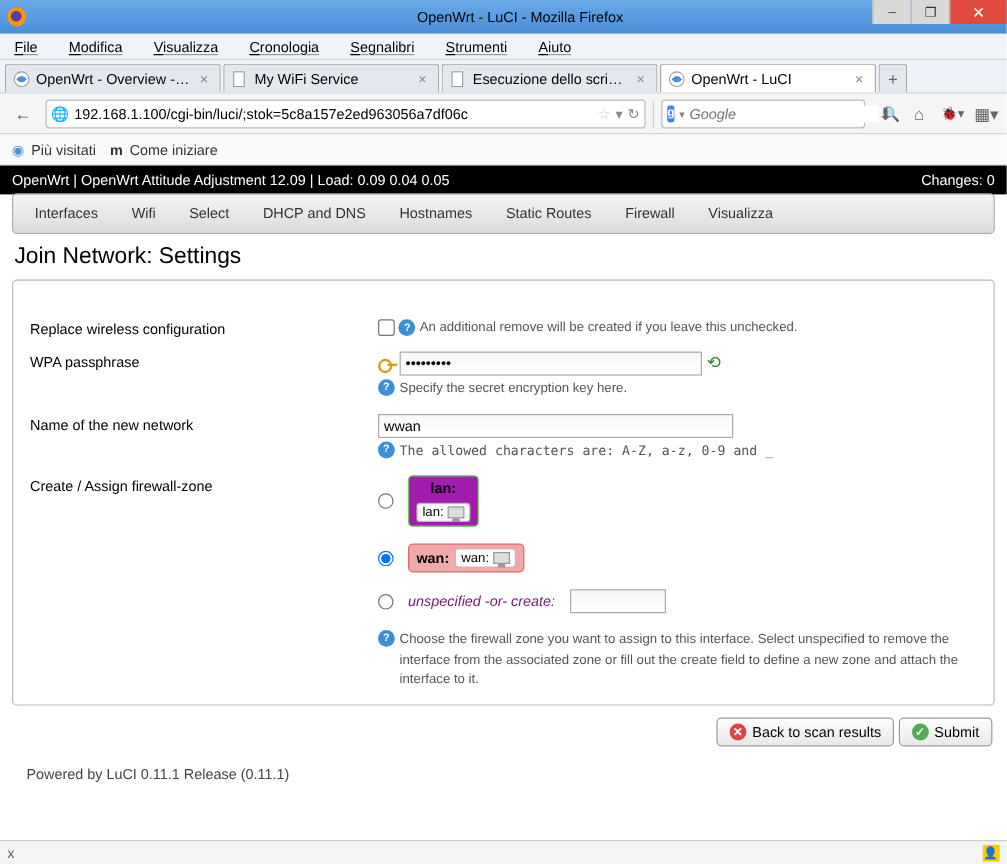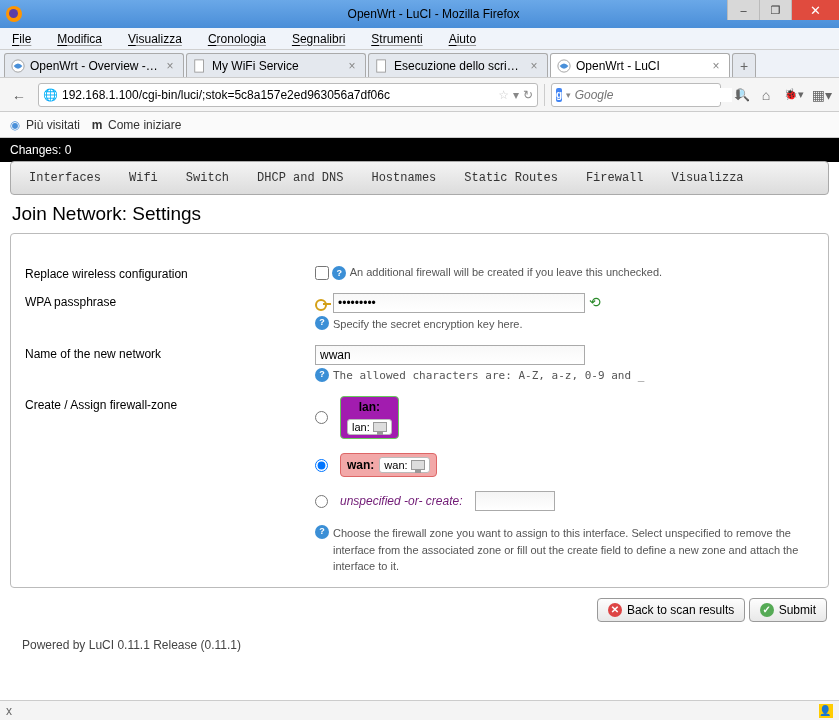--- a/index.html
+++ b/index.html
@@ -54,34 +54,34 @@
 
 
 .content { padding: 0 10px; font-family: Verdana, Tahoma, sans-serif; font-size:12px;}
 .maintabs { display:flex; padding-top:4px; gap:3px;}
 .maintab { padding:5px 12px; border:1px solid #aaa; border-bottom:none; border-radius:4px 4px 0 0; background:linear-gradient(#f8f8f8,#e4e4e4); cursor:pointer; font-size:12px;}
 .maintab.active { background:#fff; font-weight:bold;}
 .maintab.logout { margin-left:18px;}
 
 
 .submenu { background:linear-gradient(#f4f4f4,#dcdcdc); border:1px solid #aaa; border-radius:4px; padding:6px 4px; display:flex; gap:0; margin-top:-1px;}
-.submenu span { padding:3px 14px; color:#333; cursor:pointer; font-size:12px;font-family:Liberation Mono, monospace;}
+.submenu span { padding:3px 14px; color:#333; cursor:pointer; font-size:12px;}
 
 
 .pagetitle { font-family: "Trebuchet MS", sans-serif; font-size:19px; padding:8px 2px 4px; }
 
 
 .fieldset { border:1px solid #bbb; border-radius:4px; padding:25px 14px 6px; margin-top:4px;}
 .row { display:flex; align-items:flex-start; padding:6px 0; }
 .row .label { width:290px; padding-top:2px; }
 .row .field { flex:1; }
 .help { display:flex; align-items:flex-start; gap:4px; color:#555; font-size:11px; line-height:1.5; margin-top:3px;}
 .helpicon { width:14px; height:14px; background:#3b8fd6; color:#fff; border-radius:50%; display:inline-flex; align-items:center; justify-content:center; font-size:9px; font-weight:bold; flex-shrink:0;}
 .chk { width:14px; height:14px; vertical-align:middle;}
-.txtinput { border:1px solid #aaa; padding:2px 4px; font-size:12px; width:270px; background:linear-gradient(#f8f8f8,#fff);}
+.txtinput { border:1px solid #aaa; padding:2px 4px; font-size:12px; width:296px; background:linear-gradient(#f8f8f8,#fff);}
 .keyicon { width:16px; height:14px; display:inline-block; vertical-align:middle; position:relative; margin-right:2px;}
 .keyicon::before { content:""; position:absolute; width:8px; height:8px; border:2px solid #d4a017; border-radius:50%; left:0; top:2px;}
 .keyicon::after { content:""; position:absolute; width:8px; height:2px; background:#d4a017; left:8px; top:6px;}
 .cycleicon { color:#2a8a2a; font-size:14px; margin-left:4px;}
 
 
 .zoneopt { display:flex; align-items:center; gap:12px; margin-bottom:14px;}
 .zonebox { display:inline-flex; align-items:center; border:1px solid; border-radius:4px; padding:3px 6px; gap:5px;}
 .zonebox.lan { background:#a21caf; border-color:#6ac95c;flex-direction:column;}
 .zonebox.wan { background:#f2a8a8; border-color:#d66;}
@@ -189,47 +189,48 @@
     <span class="bicon" style="color:#4a90d9;">◉</span>
     <span>Più visitati</span>
   </div>
   <div class="bitem">
     <span class="bicon" style="font-weight:bold;">m</span>
     <span>Come iniziare</span>
   </div>
 </div>
 
 <div class="owrtbar">
+  <div class="left">OpenWrt | OpenWrt Attitude Adjustment 12.09 | Load: 0.09 0.04 0.05</div>
   <div class="right">Changes: 0</div>
 </div>
 
 <div class="content">
 
 
   <div class="submenu">
     <span>Interfaces</span>
     <span>Wifi</span>
-    <span>Switch</span>
+    <span>Select</span>
     <span>DHCP and DNS</span>
     <span>Hostnames</span>
     <span>Static Routes</span>
     <span>Firewall</span>
     <span>Visualizza</span>
   </div>
 
   <div class="pagetitle">Join Network: Settings</div>
 
   <div class="fieldset">
 
     <div class="row">
       <div class="label">Replace wireless configuration</div>
       <div class="field">
         <input type="checkbox" class="chk" style="">
         <span class="helpicon">?</span>
-        <span style="font-size:11px; color:#555;">An additional firewall will be created if you leave this unchecked.</span>
+        <span style="font-size:11px; color:#555;">An additional remove will be created if you leave this unchecked.</span>
       </div>
     </div>
 
     <div class="row">
       <div class="label">WPA passphrase</div>
       <div class="field">
         <span class="keyicon"></span><input class="txtinput" style="width: 252px;" value="•••••••••"><span class="cycleicon">⟲</span>
         <div class="help">
             <span class="helpicon">?</span>
             <span>Specify the secret encryption key here.</span>

